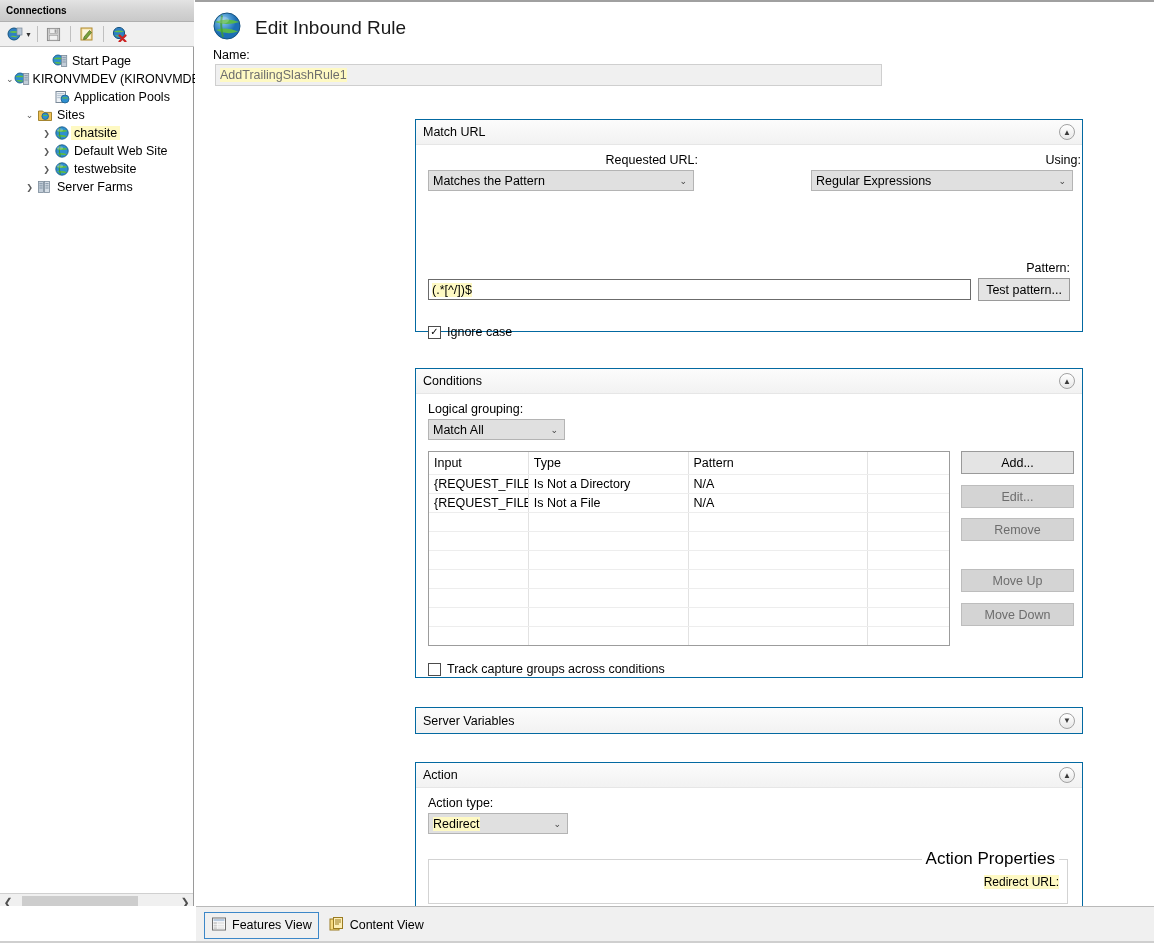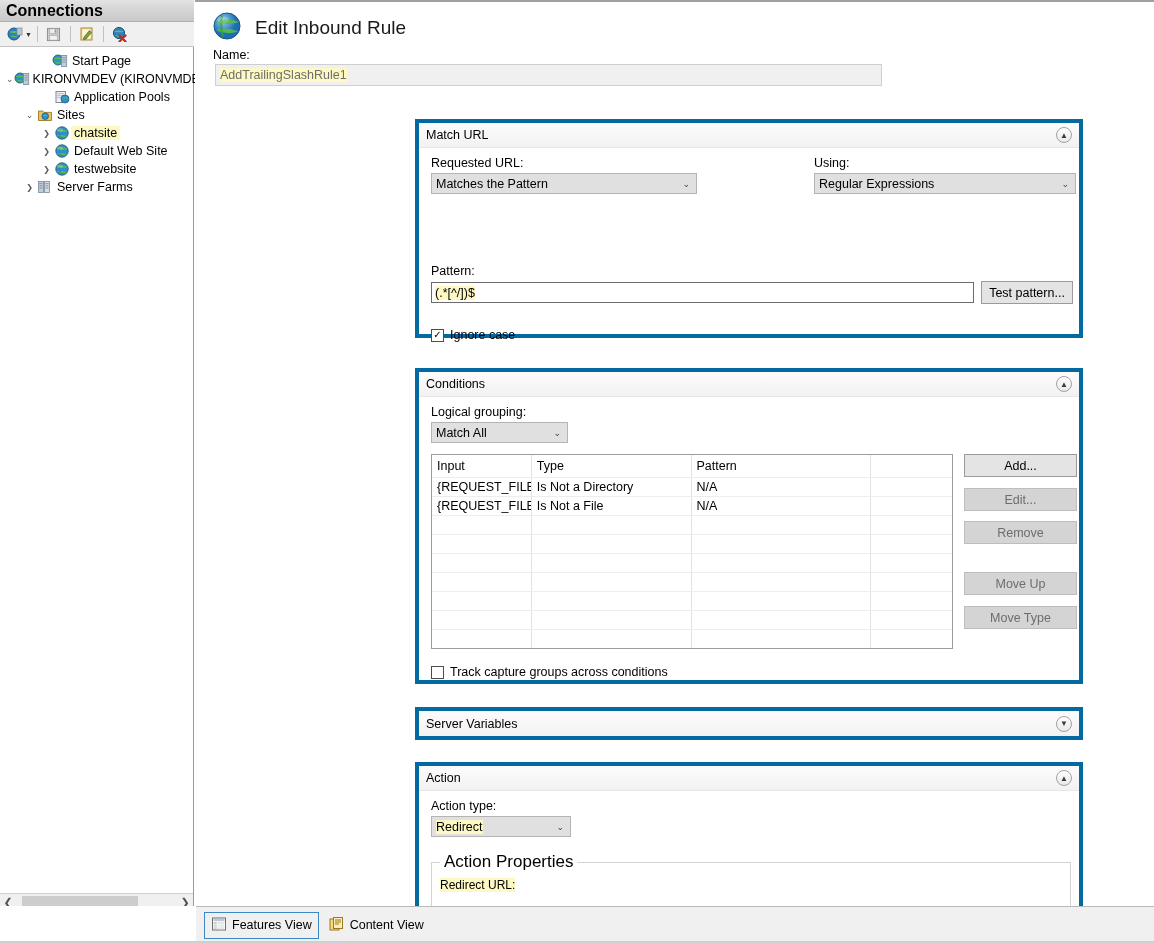--- a/index.html
+++ b/index.html
@@ -19,21 +19,21 @@
     position: absolute; left: 0; top: 0; width: 194px; height: 910px;
     background: #ffffff;
     border-right: 1px solid #9a9a9a;
   }
   #conn-header {
     height: 22px; width: 194px;
     background: linear-gradient(to bottom, #e3e3e3 0%, #d4d4d4 50%, #c9c9c9 100%);
     border-bottom: 1px solid #b0b0b0;
     display: flex; align-items: center;
     padding-left: 6px;
-    font-weight: bold; font-size: 16px; color: #000;
+    font-weight: bold; font-size: 10px; color: #000;
   }
   #conn-toolbar {
     height: 25px; width: 194px;
     background: #f0f0f0;
     border-bottom: 1px solid #c4c4c4;
     display: flex; align-items: center; gap: 2px;
     padding-left: 4px;
   }
   .tb-btn { width: 22px; height: 21px; display: flex; align-items: center; justify-content: center; cursor: default; }
   .tb-sep { width: 1px; height: 16px; background: #c0c0c0; margin: 0 3px; }
@@ -71,23 +71,24 @@
     margin-left: 20px; width: 667px; height: 22px;
     background: #f0f0f0; border: 1px solid #cfcfcf;
     display: flex; align-items: center; padding-left: 4px;
     font-size: 12.5px; color: #777777;
   }
   #name-input .hl { color: #6e6e6e; }
 
   .group {
     margin: 0 0 0 220px;
     width: 668px;
-    border: 4px solid #0369a1;
+    border: 1px solid #0369a1;
     background: #ffffff;
     position: absolute;
+    text-align: right;
   }
   .grp-header {
     height: 25px; background: linear-gradient(to bottom,#fcfcfc 0%, #f2f2f2 100%);
     border-bottom: 1px solid #e6e6e6;
     display: flex; align-items: center; justify-content: space-between;
     padding: 0 7px 0 7px;
     font-size: 12.5px;
   }
   .chev {
     width: 16px; height: 16px; border-radius: 50%;
@@ -483,21 +484,21 @@
             <div class="btn" style="position: absolute; top: 34px; left: 0px; width: 113px;">
               <span>Edit...</span>
             </div>
             <div class="btn" style="position: absolute; top: 67px; left: 0px; width: 113px;">
               <span>Remove</span>
             </div>
             <div class="btn" style="position: absolute; top: 118px; left: 0px; width: 113px;">
               <span>Move Up</span>
             </div>
             <div class="btn" style="position: absolute; top: 152px; left: 0px; width: 113px;">
-              <span>Move Type</span>
+              <span>Move Down</span>
             </div>
           </div>
 
         <div class="cbrow" style="position:absolute; left:12px; top:268px;">
           <span class="cbox"></span>
           <span>Track capture groups across conditions</span>
         </div>
       </div>
     </div>
 

